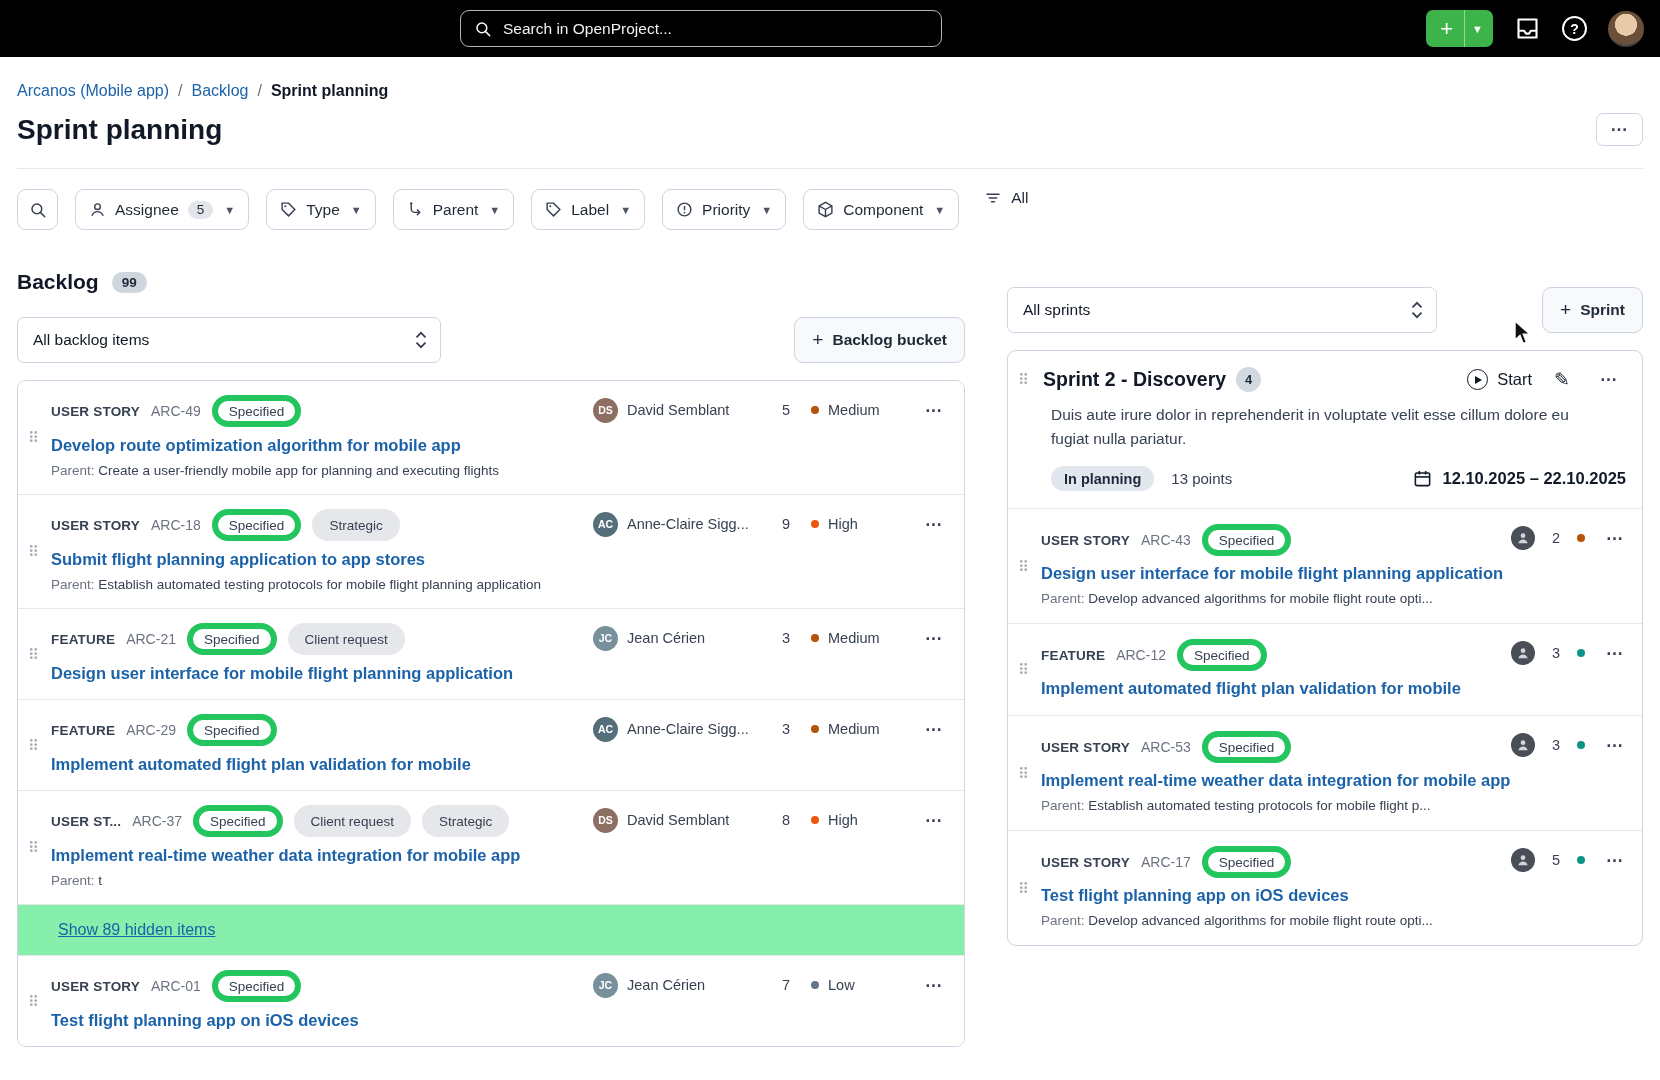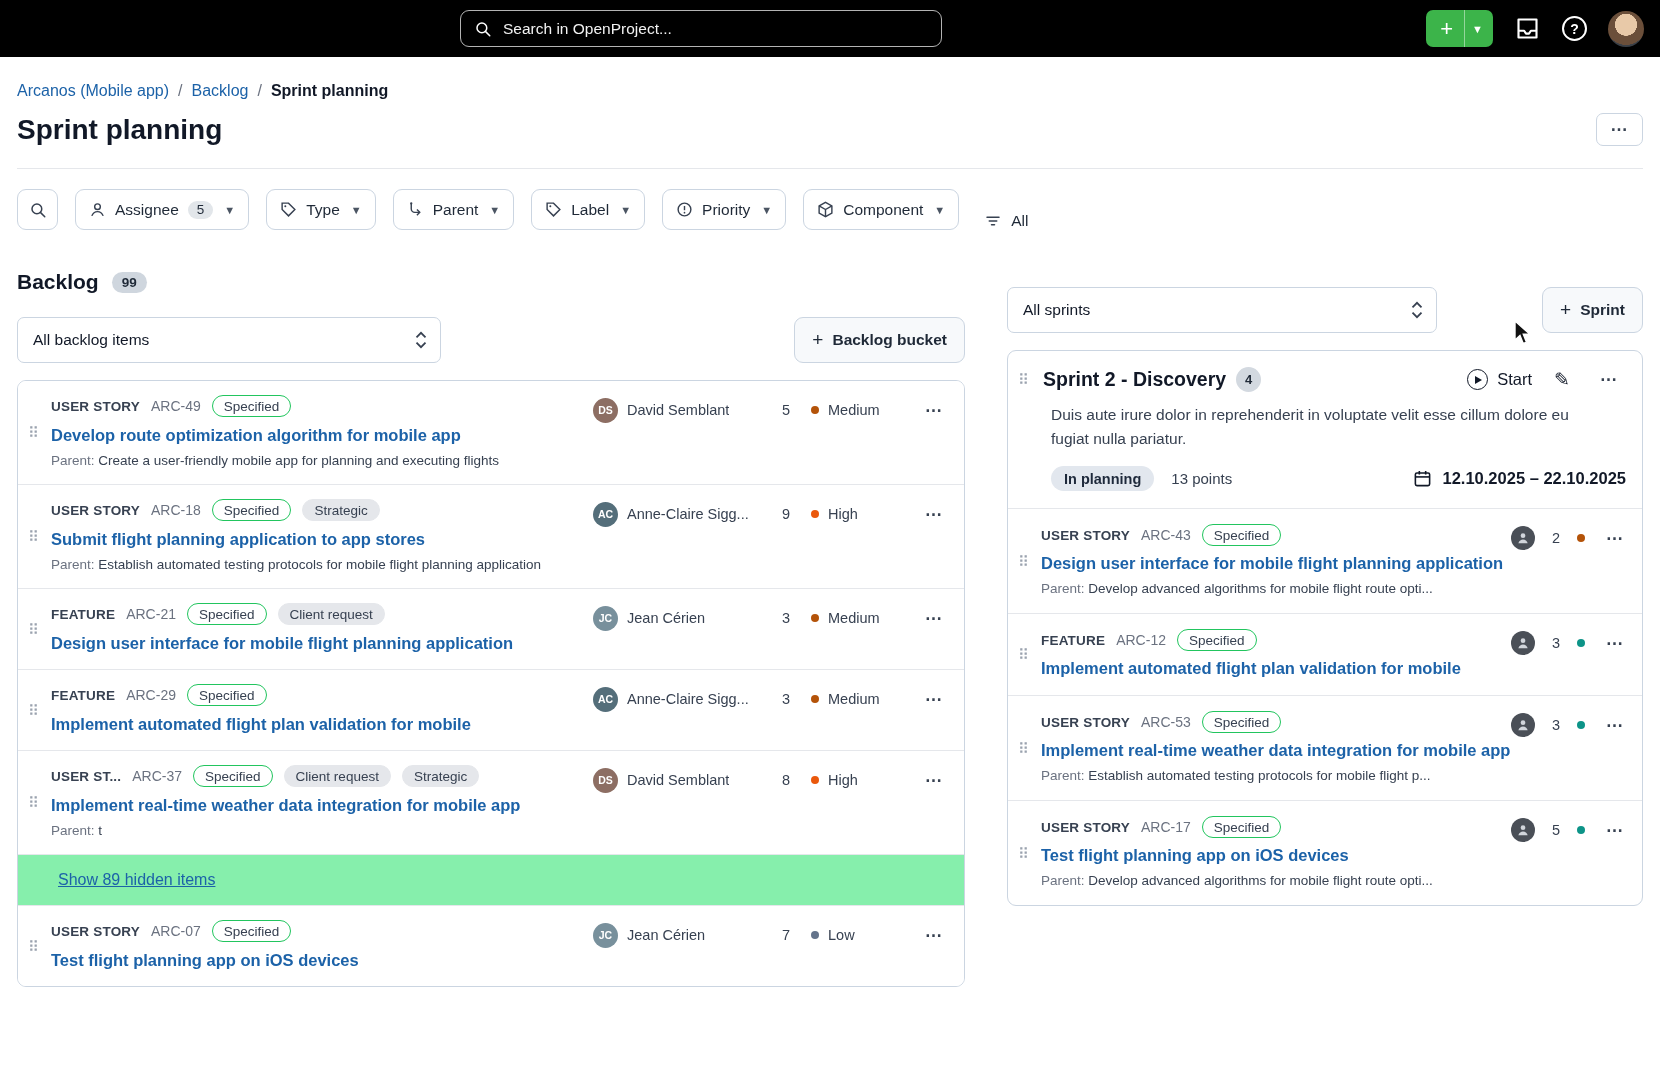--- a/index.html
+++ b/index.html
@@ -31,21 +31,21 @@
   .crumbs { margin-top:25px; font-size:16px; color:#6b7280; }
   .crumbs a { color:#1c62a8; }
   .crumbs .sep { margin:0 9px; color:#6b7280; }
   .crumbs .cur { color:#111827; font-weight:700; }
   .page-head { display:flex; align-items:center; justify-content:space-between; margin-top:13px; padding-bottom:22px; border-bottom:1px solid #e5e7eb; }
   .page-head h1 { font-size:28px; font-weight:700; }
   .page-kebab { width:47px; height:33px; border:1px solid #cbd5e1; border-radius:7px; background:#fff;
     color:#374151; font-size:17px; font-weight:700; letter-spacing:1px; }
 
   
-  .filters { display:flex; align-items:flex-end; gap:17px; margin-top:20px; }
+  .filters { display:flex; align-items:flex-start; gap:17px; margin-top:20px; }
   .chip { height:41px; border:1px solid #cbd5e1; border-radius:9px; background:#fff; display:flex;
     align-items:center; gap:9px; padding:0 13px; font-size:15.5px; color:#1f2937; }
   .chip.icon-only { width:41px; justify-content:center; padding:0; }
   .caret { color:#4b5563; font-size:11px; margin-left:2px; }
   .count-badge { background:#e2e6ea; border-radius:999px; padding:1.5px 9px; font-size:13.5px; color:#1f2937; }
   .all-filter { display:flex; align-items:center; gap:9px; font-size:15.5px; color:#1f2937;
     background:none; border:none; margin-left:8px; }
   .f-ic { display:flex; align-items:center; color:#374151; }
 
   
@@ -64,21 +64,21 @@
 
   
   .list { border:1px solid #cbd5e1; border-radius:9px; margin-top:17px; overflow:hidden; background:#fff; }
   .row { display:flex; padding:14px 13px 16px 10px; background:#fff; }
   .row + .row, .hidden-row, .row-after { border-top:1px solid #e5e7eb; }
   .grip { width:23px; color:#9aa2ae; font-size:15px; padding-top:3px; cursor:grab; background:none; border:none; text-align:left; }
   .row-main { flex:1; min-width:0; }
   .meta { display:flex; align-items:center; gap:11px; }
   .wtype { font-weight:700; font-size:13.5px; color:#374151; letter-spacing:.2px; white-space:nowrap; }
   .wid { color:#6b7280; font-size:14px; }
-  .pill { border:1px solid #22c55e; border-radius:999px; padding:2.5px 11px; font-size:13.5px; color:#374151; background:#fff; white-space:nowrap; }
+  .pill { border:6px solid #22c55e; border-radius:999px; padding:2.5px 11px; font-size:13.5px; color:#374151; background:#fff; white-space:nowrap; }
   .pill.fill { background:#e5e7eb; border-color:#e5e7eb; }
   .row-title { display:inline-block; margin-top:9px; font-size:16.5px; font-weight:600; color:#1c62a8; }
   .parent { margin-top:8px; font-size:13.5px; color:#374151; }
   .parent .plabel { color:#6b7280; }
   .rcluster { display:flex; align-items:center; margin-top:1px; height:28px; }
   .who { display:flex; align-items:center; gap:9px; width:176px; }
   .avatar { width:25px; height:25px; border-radius:50%; color:#fff; font-size:10.5px; font-weight:700;
     display:flex; align-items:center; justify-content:center; flex:none; }
   .aname { font-size:14.5px; color:#374151; white-space:nowrap; overflow:hidden; text-overflow:ellipsis; }
   .pts { width:34px; text-align:center; font-size:14.5px; color:#374151; }
@@ -392,21 +392,21 @@
 
         <div class="hidden-row">
           <a href="#">Show 89 hidden items</a>
         </div>
 
         <div class="row row-after">
           <button class="grip">⠿</button>
           <div class="row-main">
             <div class="meta">
               <span class="wtype">USER STORY</span>
-              <span class="wid">ARC-07</span>
+              <span class="wid">ARC-01</span>
               <span class="pill">Specified</span>
             </div>
             <a href="#" class="row-title">Test flight planning app on iOS devices</a>
           </div>
           <div class="rcluster">
             <span class="who">
                 <span class="avatar" style="background: rgb(120, 144, 156);">JC</span>
                 <span class="aname">Jean Cérien</span>
               </span>
             <span class="pts">7</span>

